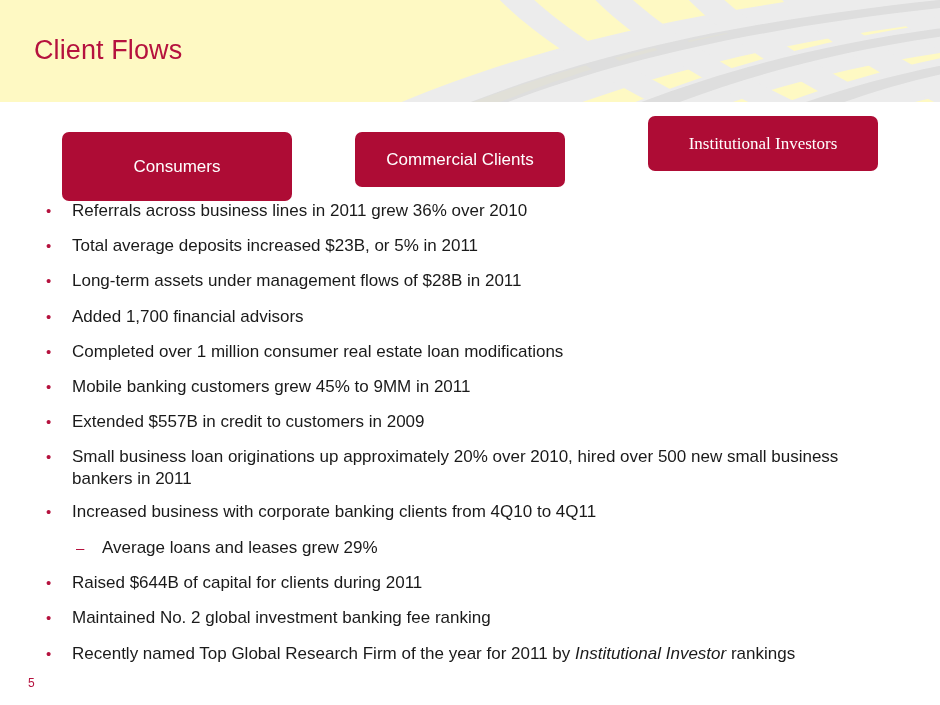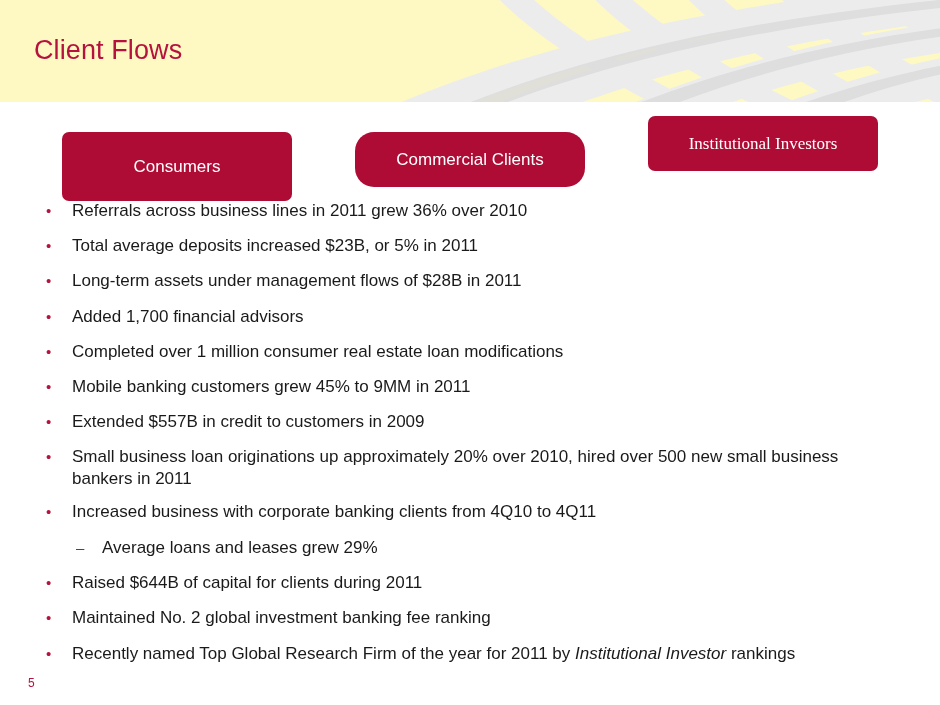--- a/index.html
+++ b/index.html
@@ -51,21 +51,21 @@
     border-radius: 7px;
     color: #ffffff;
     font-size: 17px;
     display: flex;
     align-items: center;
     justify-content: center;
     text-align: center;
     box-sizing: border-box;
   }
   #cat-box-0 { left: 62px;  top: 132px; width: 230px; height: 69px; }
-  #cat-box-1 { left: 355px; top: 132px; width: 230px; height: 55px; border-radius: 19px; }
+  #cat-box-1 { left: 355px; top: 132px; width: 210px; height: 55px; }
   #cat-box-2 { left: 648px; top: 116px; width: 230px; height: 55px; font-family: Liberation Serif, serif; }
 
   
   #bullet-list {
     position: absolute;
     left: 0;
     top: 0;
     width: 940px;
   }
   .bullet-row {

